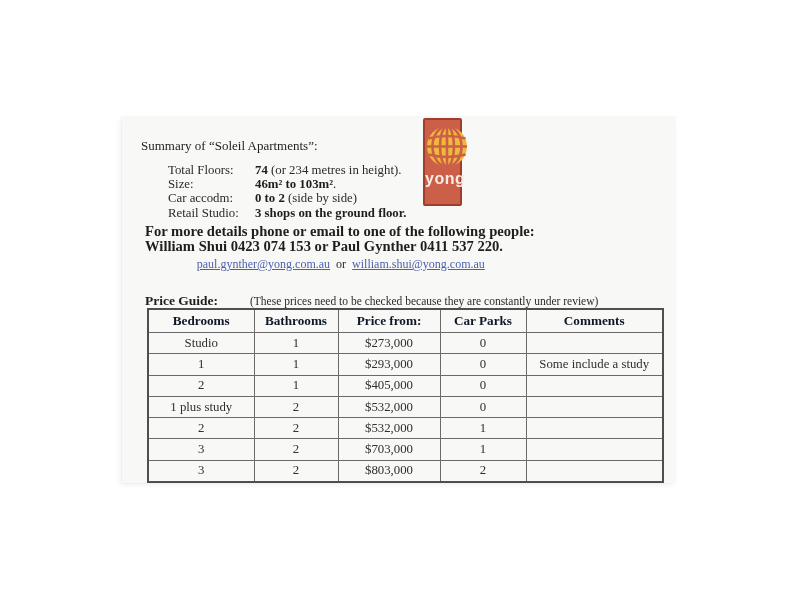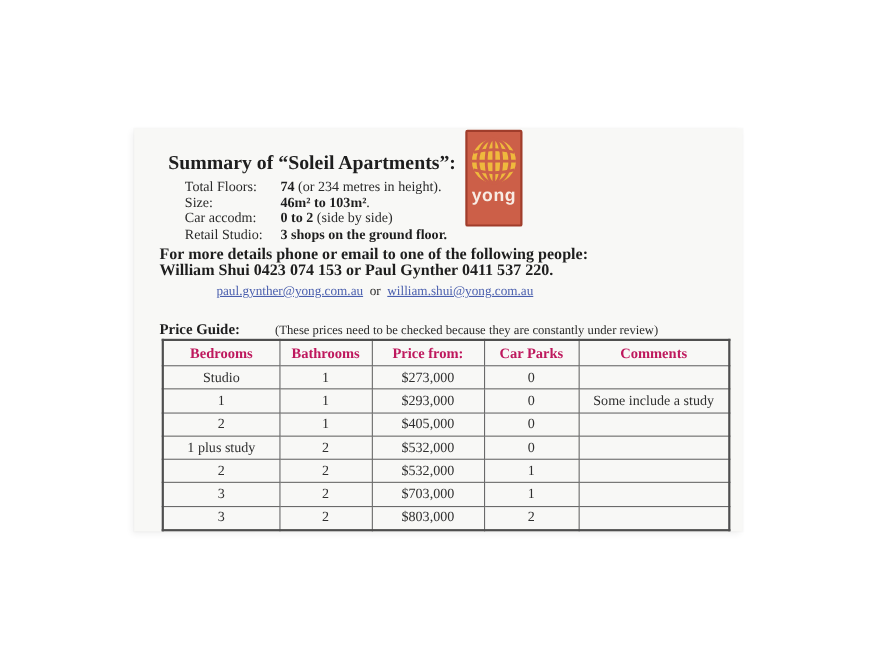--- a/index.html
+++ b/index.html
@@ -7,34 +7,34 @@
     width:800px;height:600px;background:#ffffff;position:relative;overflow:hidden;
     font-family:"Liberation Serif","DejaVu Serif",serif;color:#262626;
   }
   .page{
     position:absolute;left:122px;top:117px;width:553px;height:366px;
     background:#f8f8f6;
     box-shadow:-2px 2px 6px rgba(0,0,0,0.06),0 0 0 1px rgba(0,0,0,0.02);
   }
   
   .logo{
-    position:absolute;left:301px;top:1px;width:52px;height:88px;
+    position:absolute;left:301px;top:1px;width:39px;height:88px;
     background:#cc5f48;border:2px solid #a03d2b;border-radius:2px;
     box-sizing:border-box;text-align:center;
   }
   .logo svg{display:block;margin:4px auto 0 auto;}
   .logo-text{
     font-family:"Liberation Sans","DejaVu Sans",sans-serif;
     font-weight:bold;font-size:16px;color:#f8ece4;line-height:16px;
     letter-spacing:0.5px;margin-top:2px;
   }
   
   .title{
-    position:absolute;left:31px;top:21px;margin:0;
-    font-size:18px;font-weight:bold;color:#1e1e1e;white-space:nowrap;
+    position:absolute;left:19px;top:21px;margin:0;
+    font-size:13px;font-weight:normal;color:#1e1e1e;white-space:nowrap;
   }
   .summary{position:absolute;left:46px;top:46px;font-size:12.8px;line-height:14.2px;color:#2a2a2a;}
   .srow{white-space:nowrap;}
   .slabel{display:inline-block;width:87px;}
   .sval b{font-weight:bold;color:#1e1e1e;}
   
   .contact{position:absolute;left:23px;top:107px;}
   .cbold{font-size:14.6px;font-weight:bold;line-height:15.4px;color:#1e1e1e;white-space:nowrap;}
   .emails{font-size:12px;line-height:14px;margin-top:2px;margin-left:2px;color:#2a2a2a;text-align:center;}
   .email{color:#4a5fae;text-decoration:underline;cursor:pointer;}
@@ -46,21 +46,21 @@
   
   table.price{
     position:absolute;left:25px;top:191px;width:515px;
     border-collapse:collapse;table-layout:fixed;
     border:2px solid #4f4f4f;
   }
   table.price th,table.price td{
     border:1px solid #6a6a6a;text-align:center;vertical-align:middle;
     padding:0;overflow:hidden;white-space:nowrap;
   }
-  table.price th{height:22px;font-size:13.2px;font-weight:bold;color:#be185d;}
+  table.price th{height:22px;font-size:13.2px;font-weight:bold;color:#0f172a;}
   table.price td{height:20.3px;font-size:12.8px;color:#2f2f2f;}
 </style>
 </head>
 <body>
 
 <div class="page">
 
   <div class="logo">
     <svg width="44" height="45" viewBox="0 0 44 45">
       <circle cx="22" cy="22.5" r="20" fill="#efb93d"></circle>

